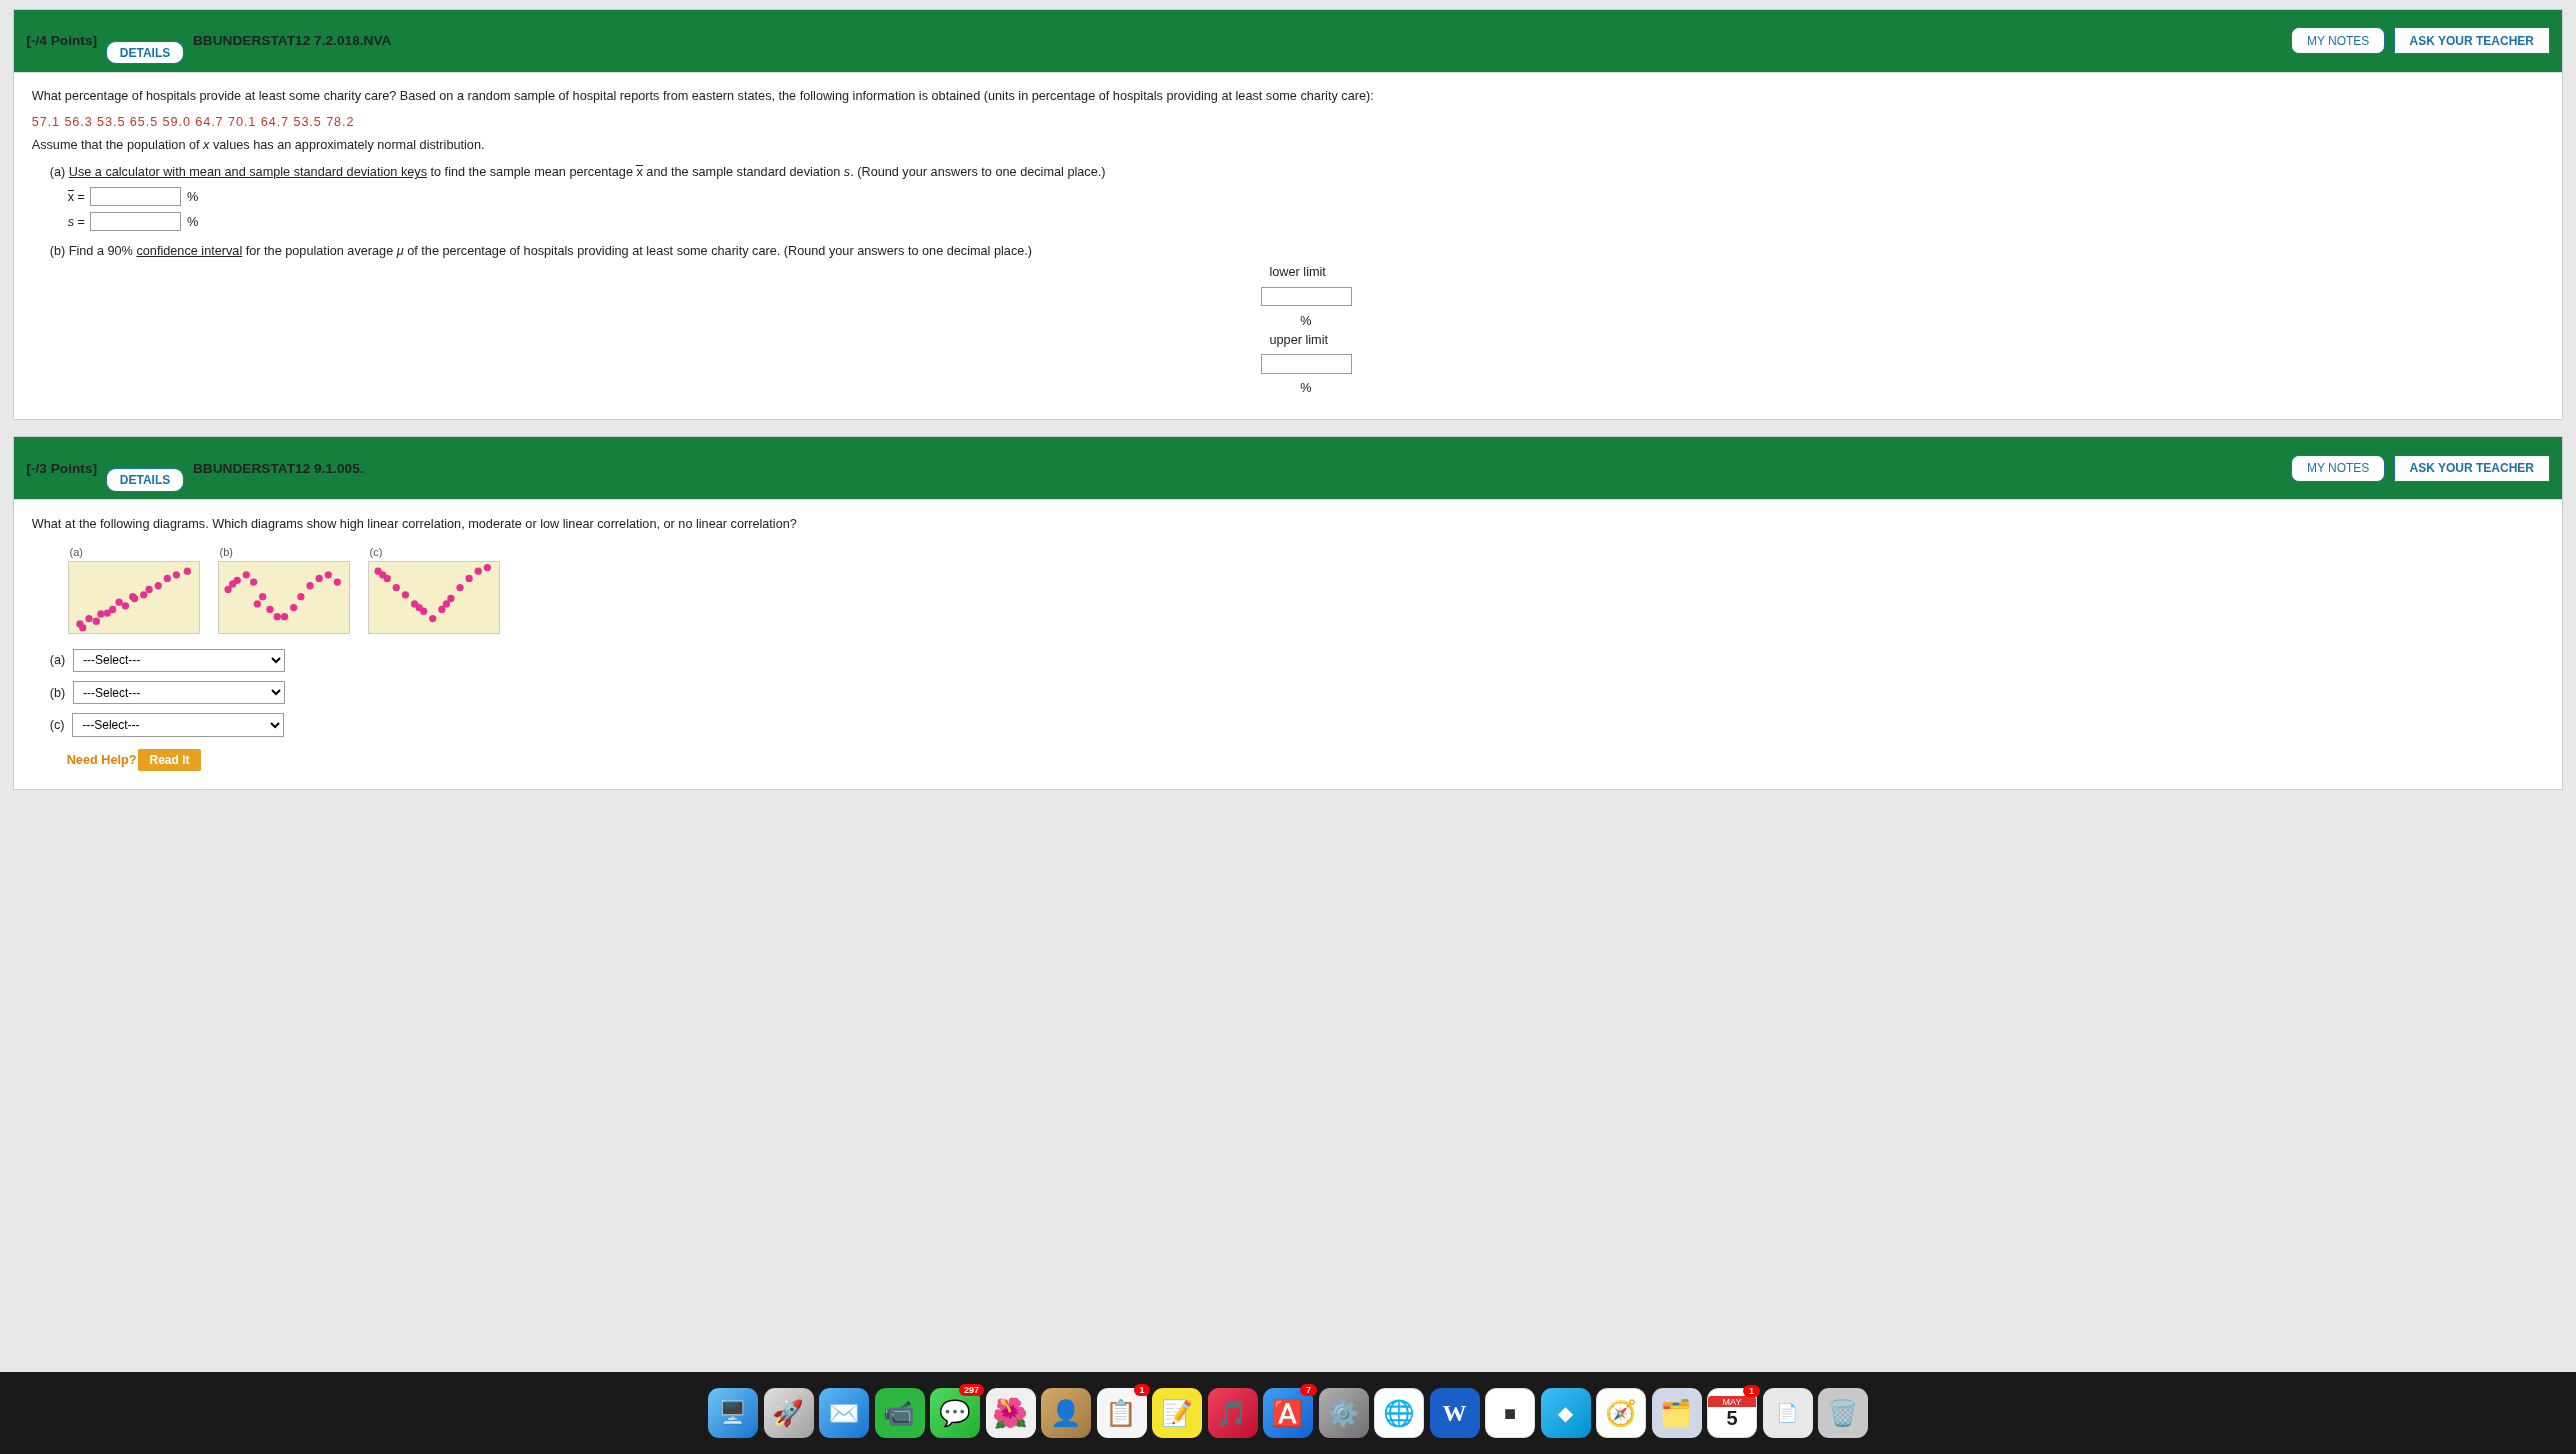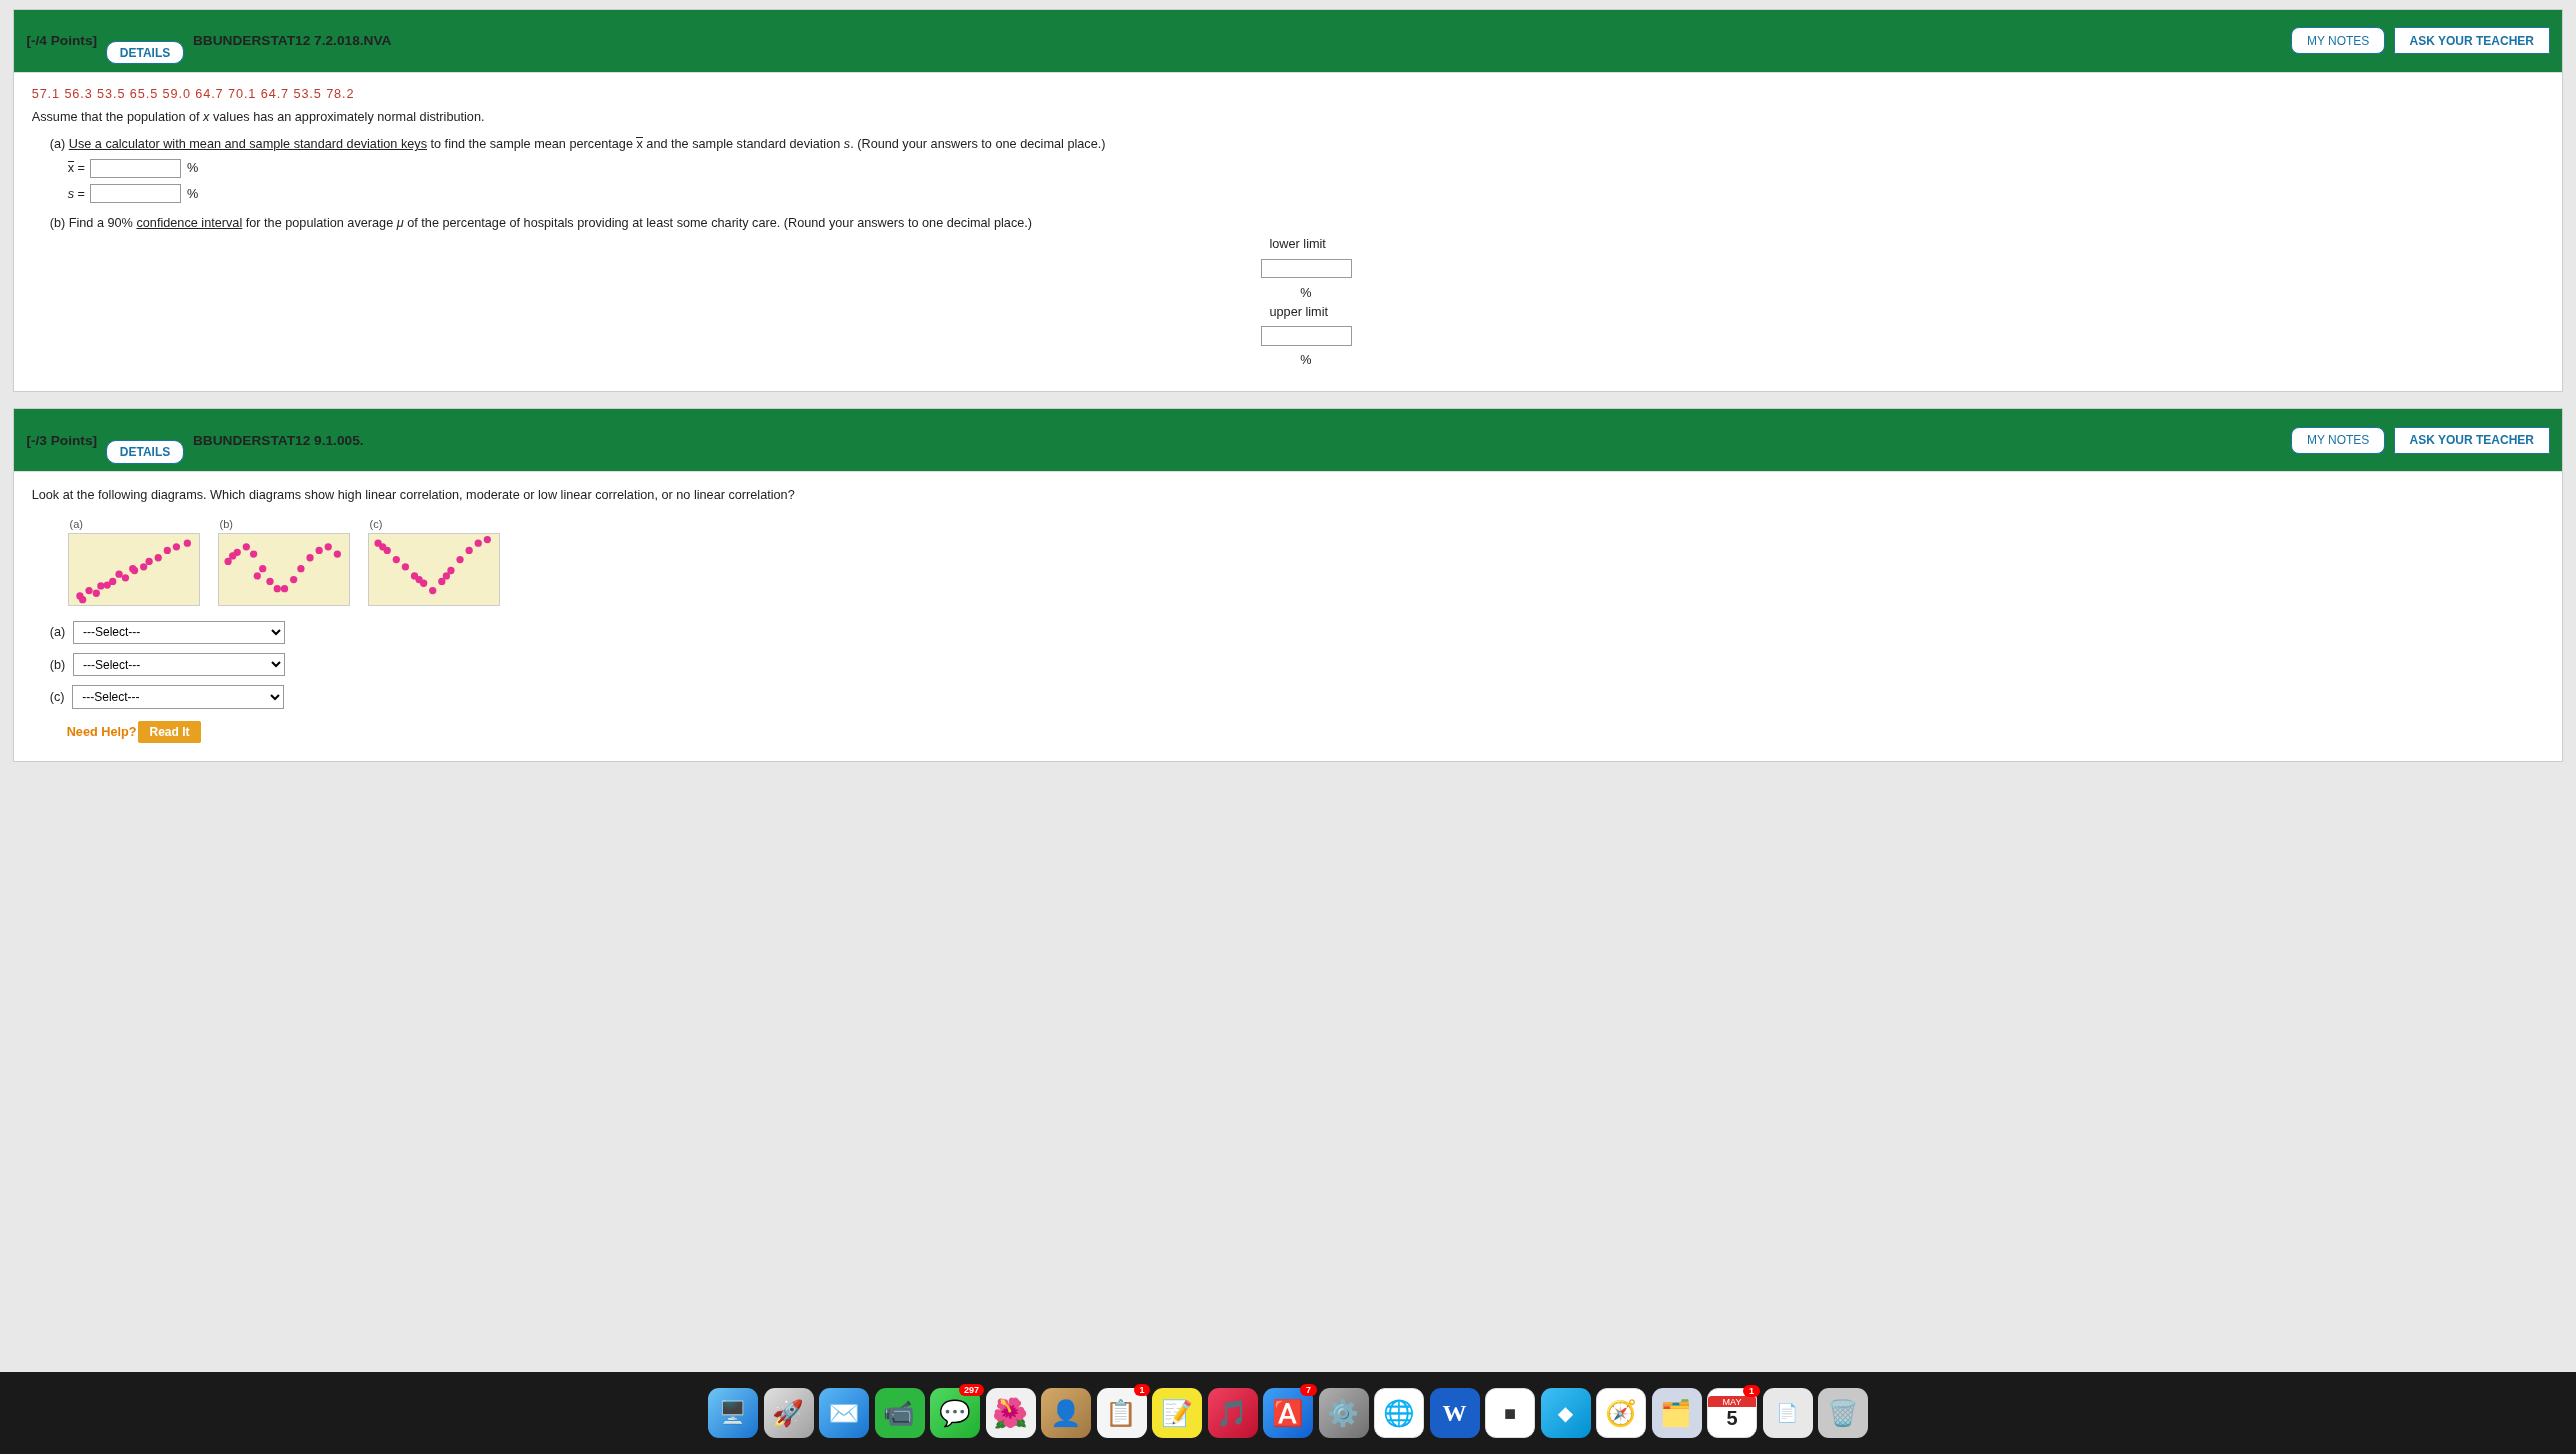--- a/index.html
+++ b/index.html
@@ -298,20 +298,21 @@
       <div class="question-header">
         <span class="question-points">[-/4 Points]</span>
         <button class="details-btn">DETAILS</button>
         <span class="question-code">BBUNDERSTAT12 7.2.018.NVA</span>
         <div class="header-right">
           <button class="my-notes-btn">MY NOTES</button>
           <button class="ask-teacher-btn">ASK YOUR TEACHER</button>
         </div>
       </div>
       <div class="question-body">
+        <p class="question-text">What percentage of hospitals provide at least some charity care? Based on a random sample of hospital reports from eastern states, the following information is obtained (units in percentage of hospitals providing at least some charity care):</p>
         <p class="data-values">57.1   56.3   53.5   65.5   59.0   64.7   70.1   64.7   53.5   78.2</p>
         <p class="normal-dist-text">
           Assume that the population of <span class="italic">x</span> values has an approximately normal distribution.
         </p>
 
         <p class="part-label">
           (a) <span class="underline">Use a calculator with mean and sample standard deviation keys</span> to find the sample mean percentage <span class="x-bar">x</span> and the sample standard deviation <span class="italic">s</span>. (Round your answers to one decimal place.)
         </p>
 
         <div class="input-row">
@@ -347,21 +348,21 @@
       <div class="question-header">
         <span class="question-points">[-/3 Points]</span>
         <button class="details-btn">DETAILS</button>
         <span class="question-code">BBUNDERSTAT12 9.1.005.</span>
         <div class="header-right">
           <button class="my-notes-btn">MY NOTES</button>
           <button class="ask-teacher-btn">ASK YOUR TEACHER</button>
         </div>
       </div>
       <div class="question-body">
-        <p class="question-text">Look at the following diagrams. Which diagrams show high linear correlation, moderate or low linear correlation, or no linear correlation?</p>
+        <p class="question-text">What at the following diagrams. Which diagrams show high linear correlation, moderate or low linear correlation, or no linear correlation?</p>
 
         <div class="diagrams-container">
 
           <div class="diagram-wrapper">
             <span class="diagram-label-top">(a)</span>
             <div class="diagram-box">
               <svg width="132" height="73" viewBox="0 0 145 80">
 
                 <circle class="dot" cx="12" cy="68" r="4"></circle>
                 <circle class="dot" cx="22" cy="62" r="4"></circle>

